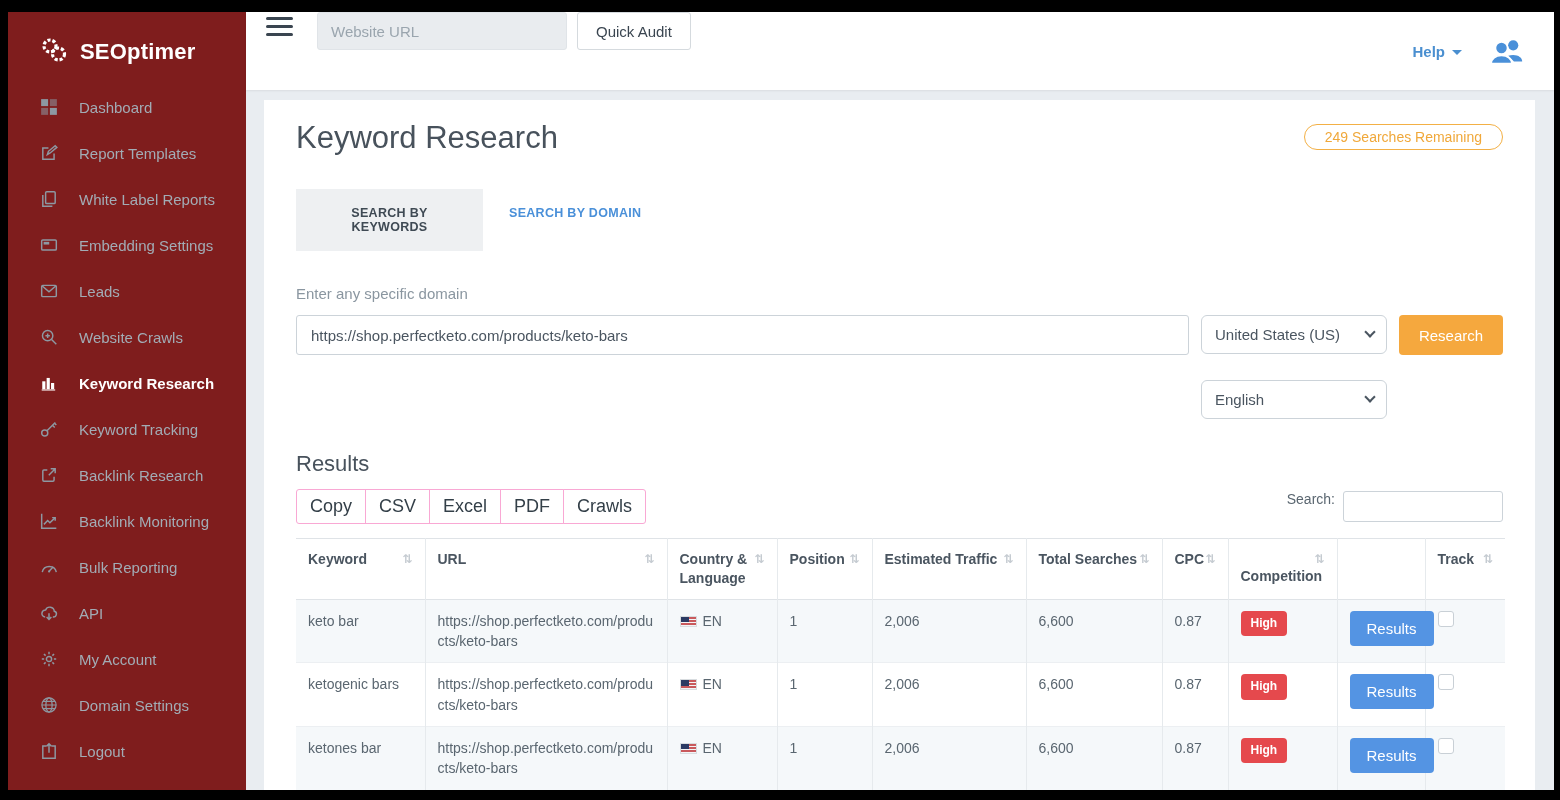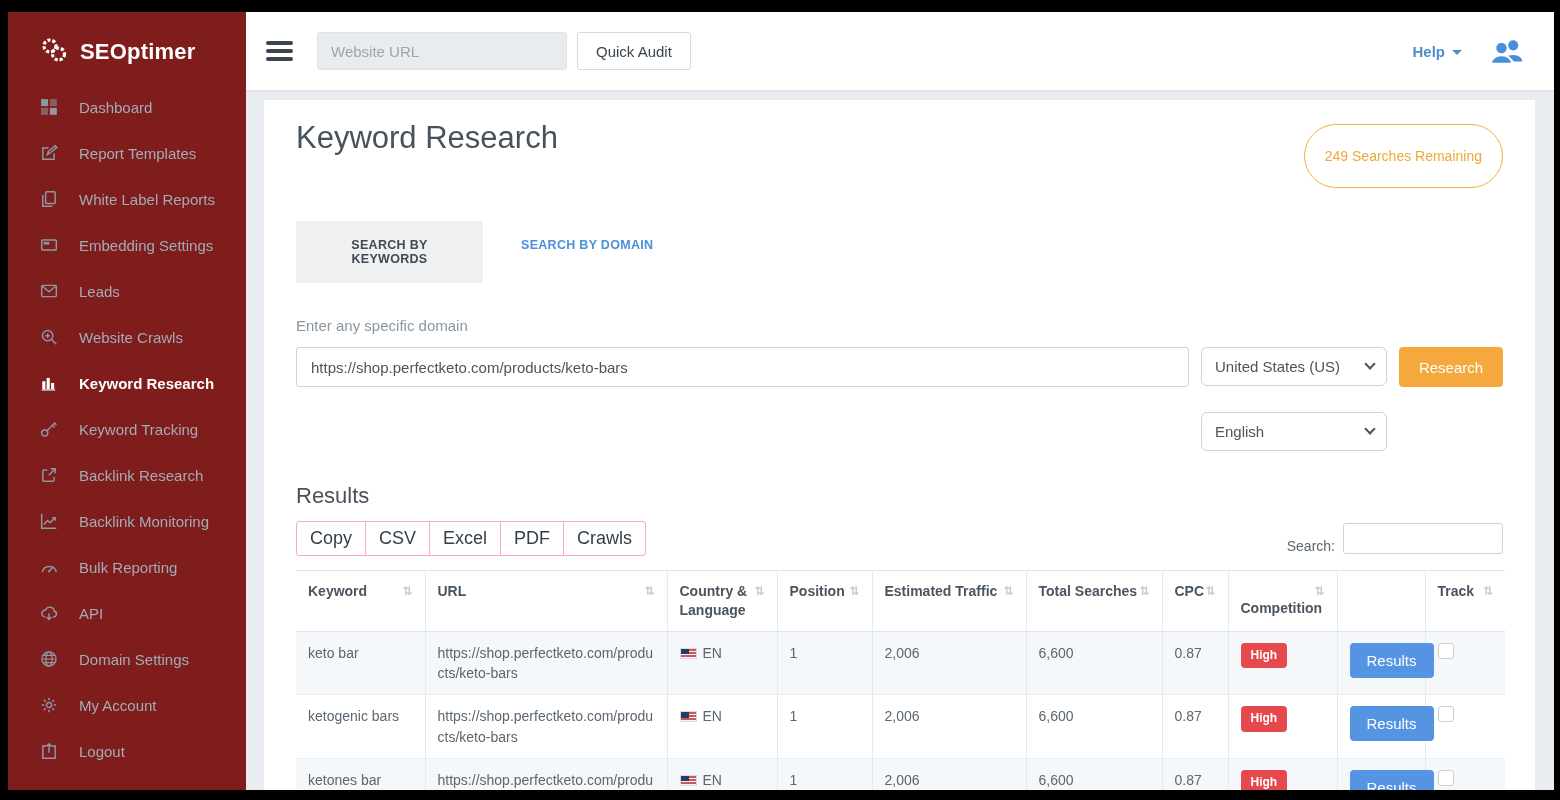--- a/index.html
+++ b/index.html
@@ -14,21 +14,21 @@
   .logo-text { color:#fff; font-size:22px; font-weight:bold; letter-spacing:.2px; }
   .nav-item { display:flex; align-items:center; height:46px; padding-left:32px;
     font-size:15px; color:#a2acb5; cursor:pointer; }
   .nav-item .nicon { width:18px; height:18px; margin-right:21px; color:#8d98a2; flex-shrink:0; }
   .nav-item .nicon svg { width:18px; height:18px; display:block; }
   .nav-item.active { color:#ffffff; font-weight:bold; }
   .nav-item.active .nicon { color:#ffffff; }
 
   
   .main { flex:1; display:flex; flex-direction:column; min-width:0; }
-  .topbar { height:78px; background:#fff; display:flex; align-items:center;
+  .topbar { height:78px; background:#fff; display:flex; 
     padding:0 30px 0 20px; box-shadow:0 1px 2px rgba(0,0,0,.07); position:relative; z-index:2; }
   .hamburger { width:27px; cursor:pointer; margin-right:24px; }
   .hamburger span { display:block; height:3.5px; background:#3a4550; border-radius:2px; margin:4.5px 0; }
   .url-input { width:250px; height:38px; background:#e9ecef; border:1px solid #e0e4e8;
     border-radius:3px; padding:0 13px; font-size:15px; color:#3a4550;
     font-family:inherit; }
   .url-input::placeholder { color:#9aa5ae; }
   .quick-audit { margin-left:10px; height:38px; padding:0 18px; background:#fff;
     border:1px solid #d5dade; border-radius:3px; font-size:15px; color:#3a4550;
     cursor:pointer; font-family:inherit; }
@@ -39,27 +39,27 @@
     border-right:5px solid transparent; border-top:5px solid #4a8fd0; margin-top:2px; }
   .users-btn { cursor:pointer; display:flex; }
 
   
   .content { flex:1; background:#e9edf1; padding:10px 19px 0 18px; overflow:hidden; }
   .card { background:#fff; height:100%; padding:20px 32px; overflow:hidden; }
 
   .card-head { display:flex; justify-content:space-between; align-items:flex-start; }
   .page-title { font-size:31px; font-weight:400; color:#48525c; }
   .remaining-badge { margin-top:4px; border:1px solid #f3b045; color:#f0a83a;
-    border-radius:999px; padding:23px 20px; font-size:14px; white-space:nowrap; }
+    border-radius:999px; padding:4px 20px; font-size:14px; white-space:nowrap; }
 
   .tabs { display:flex; margin-top:33px; }
   .tab { font-size:12.5px; font-weight:bold; letter-spacing:.3px; padding:17px 24px;
     cursor:pointer; }
   .tab.keywords { background:#eef0f2; color:#3f4a54; width:187px; text-align:center; }
-  .tab.domain { color:#4a90d9; padding-left:38px; }
+  .tab.domain { color:#4a90d9; padding-left:26px; }
 
   .form-label { margin-top:34px; font-size:15px; color:#8a96a0; }
   .form-row { display:flex; margin-top:13px; align-items:flex-start; }
   .domain-input { flex:1; height:40px; border:1px solid #ccd3d9; border-radius:3px;
     padding:0 14px; font-size:15px; color:#4a5560; font-family:inherit; }
   .select-stack { display:flex; flex-direction:column; gap:26px; margin-left:12px; width:186px; }
   .select-wrap { position:relative; }
   .select-wrap select { appearance:none; -webkit-appearance:none; width:100%; height:39px;
     border:1px solid #ccd3d9; border-radius:6px; background:#fff; font-size:15px;
     color:#4a5560; padding:0 30px 0 13px; font-family:inherit; cursor:pointer; }
@@ -70,21 +70,21 @@
     border:none; border-radius:4px; color:#fff; font-size:15px; cursor:pointer;
     font-family:inherit; }
 
   .results-title { margin-top:32px; font-size:22px; font-weight:400; color:#48525c; }
   .toolbar { display:flex; align-items:center; margin-top:12px; }
   .export-group { display:flex; }
   .export-btn { padding:6px 13px; font-size:18px; color:#333f48; background:#fff;
     border:1px solid #f9a8d4; margin-left:-1px; cursor:pointer; font-family:inherit; }
   .export-btn:first-child { border-radius:3px 0 0 3px; margin-left:0; }
   .export-btn:last-child { border-radius:0 3px 3px 0; }
-  .search-box { margin-left:auto; display:flex; align-items:flex-end; gap:8px; }
+  .search-box { margin-left:auto; display:flex; align-items:flex-start; gap:8px; }
   .search-label { font-size:14px; color:#5a6670; }
   .search-input { width:160px; height:31px; border:1px solid #ccd3d9; border-radius:3px;
     padding:0 8px; font-size:14px; font-family:inherit; }
 
   
   table { width:100%; border-collapse:collapse; table-layout:fixed; margin-top:14px;
     font-size:14px; }
   th, td { border-right:1px solid #e6eaed; padding:11px 12px; text-align:left;
     vertical-align:top; }
   th:last-child, td:last-child { border-right:none; }
@@ -234,36 +234,36 @@
       <span class="nicon">
           <svg viewBox="0 0 16 16" fill="none" stroke="currentColor" stroke-width="1.3">
             <path d="M4.6 11.5a3.1 3.1 0 0 1 .4-6.2 4 4 0 0 1 7.7 1.2 2.5 2.5 0 0 1-1.3 4.9"></path>
             <path d="M8 8.2v5.4M5.9 11.6L8 13.8l2.1-2.2"></path>
           </svg>
         </span>
       <span>API</span>
     </div>
     <div class="nav-item">
       <span class="nicon">
+          <svg viewBox="0 0 16 16" fill="none" stroke="currentColor" stroke-width="1.3">
+            <circle cx="8" cy="8" r="2.3"></circle>
+            <path d="M8 1.6v2.1M8 12.3v2.1M1.6 8h2.1M12.3 8h2.1M3.5 3.5L5 5M11 11l1.5 1.5M12.5 3.5L11 5M5 11l-1.5 1.5"></path>
+          </svg>
+        </span>
+      <span>My Account</span>
+    </div>
+    <div class="nav-item">
+      <span class="nicon">
           <svg viewBox="0 0 16 16" fill="none" stroke="currentColor" stroke-width="1.1">
             <circle cx="8" cy="8" r="6.3"></circle>
             <ellipse cx="8" cy="8" rx="2.8" ry="6.3"></ellipse>
             <path d="M1.7 8h12.6M2.7 4.7h10.6M2.7 11.3h10.6"></path>
           </svg>
         </span>
       <span>Domain Settings</span>
-    </div>
-    <div class="nav-item">
-      <span class="nicon">
-          <svg viewBox="0 0 16 16" fill="none" stroke="currentColor" stroke-width="1.3">
-            <circle cx="8" cy="8" r="2.3"></circle>
-            <path d="M8 1.6v2.1M8 12.3v2.1M1.6 8h2.1M12.3 8h2.1M3.5 3.5L5 5M11 11l1.5 1.5M12.5 3.5L11 5M5 11l-1.5 1.5"></path>
-          </svg>
-        </span>
-      <span>My Account</span>
     </div>
     <div class="nav-item">
       <span class="nicon">
           <svg viewBox="0 0 16 16" fill="none" stroke="currentColor" stroke-width="1.3">
             <path d="M5.5 3.5h-3v11h11v-11h-3"></path>
             <path d="M8 9.5V1.7M5.7 3.9L8 1.6l2.3 2.3"></path>
           </svg>
         </span>
       <span>Logout</span>
     </div>

